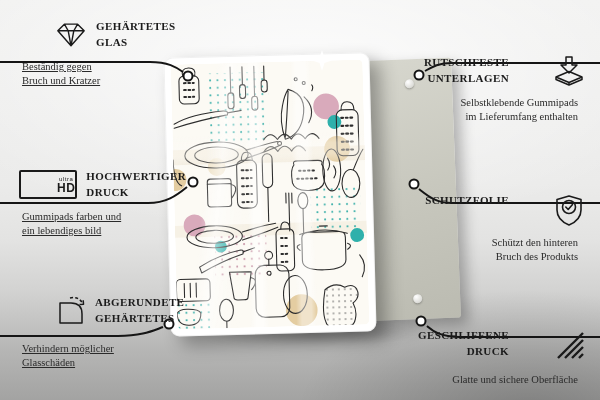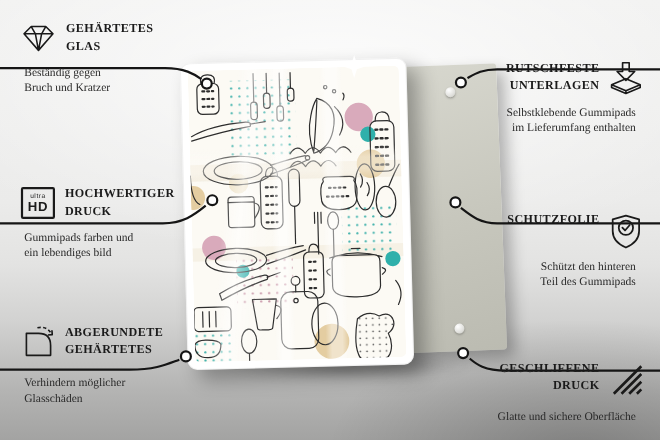--- a/index.html
+++ b/index.html
@@ -39,23 +39,23 @@
   .callout{position:absolute;z-index:6;width:165px;}
   .callout .head{display:flex;align-items:center;gap:9px;height:37px;}
   .callout.cl .head{padding-left:19px;}
   .callout.cr{right:0;width:172px;margin-top:28px;}
   .callout.cr .head{justify-content:flex-end;padding-right:15px;gap:8px;}
   .title{font-weight:bold;font-size:11px;letter-spacing:0.4px;line-height:1.45;}
   .title span{display:block;white-space:nowrap;}
   .cr .title{text-align:right;}
   .desc{font-size:10.5px;line-height:1.32;margin-top:7px;color:#2a2a2a;}
   .desc span{display:block;white-space:nowrap;}
-  .cl .desc{padding-left:22px;}
+  .cl .desc{padding-left:22px;text-decoration:underline;}
   .cr .desc{text-align:right;padding-right:22px;}
-  .icon{display:inline-flex;align-items:center;justify-content:center;}
+  .icon{display:inline-flex;align-items:center;justify-content:center;padding-left:36px;}
   .icon svg{display:block;}
   .l1{top:16px;} .l2{top:166px;} .l3{top:292px;}
   .r1{top:24px;} .r2{top:164px;} .r3{top:297px;}
   .l3 .desc{margin-top:13px;} .r3 .desc{margin-top:11px;}
   .r2 .title{align-self:flex-end;padding-bottom:20px;}
   .uhd{display:flex;flex-direction:column;align-items:center;justify-content:center;
     width:27px;height:25px;border:2px solid #1a1a1a;border-radius:2px;
     font-family:"Liberation Sans",sans-serif;background:transparent;}
   .uhd i{font-style:normal;font-size:6px;line-height:6px;letter-spacing:0.5px;}
   .uhd b{font-size:12px;line-height:12px;letter-spacing:0.5px;}
@@ -271,21 +271,21 @@
       <span class="icon">
         <svg width="32" height="34" viewBox="0 0 32 34" stroke="#1a1a1a" stroke-width="1.6" fill="none" stroke-linejoin="round" stroke-linecap="round">
           <path d="M16,2 L28,5.5 V16 Q28,26 16,31 Q4,26 4,16 V5.5 Z"></path>
           <circle cx="16" cy="13" r="6.5"></circle>
           <path d="M12.8,13 L15.2,15.5 L19.5,10.5"></path>
         </svg>
       </span>
     </div>
     <div class="desc">
       <span>Schützt den hinteren</span>
-      <span>Teil des Gummipads</span>
+      <span>Bruch des Produkts</span>
     </div>
   </div>
 
   <div class="callout cr r3">
     <div class="head">
       <div class="title">
         <span>GESCHLIFFENE</span>
         <span>DRUCK</span>
       </div>
       <span class="icon">

